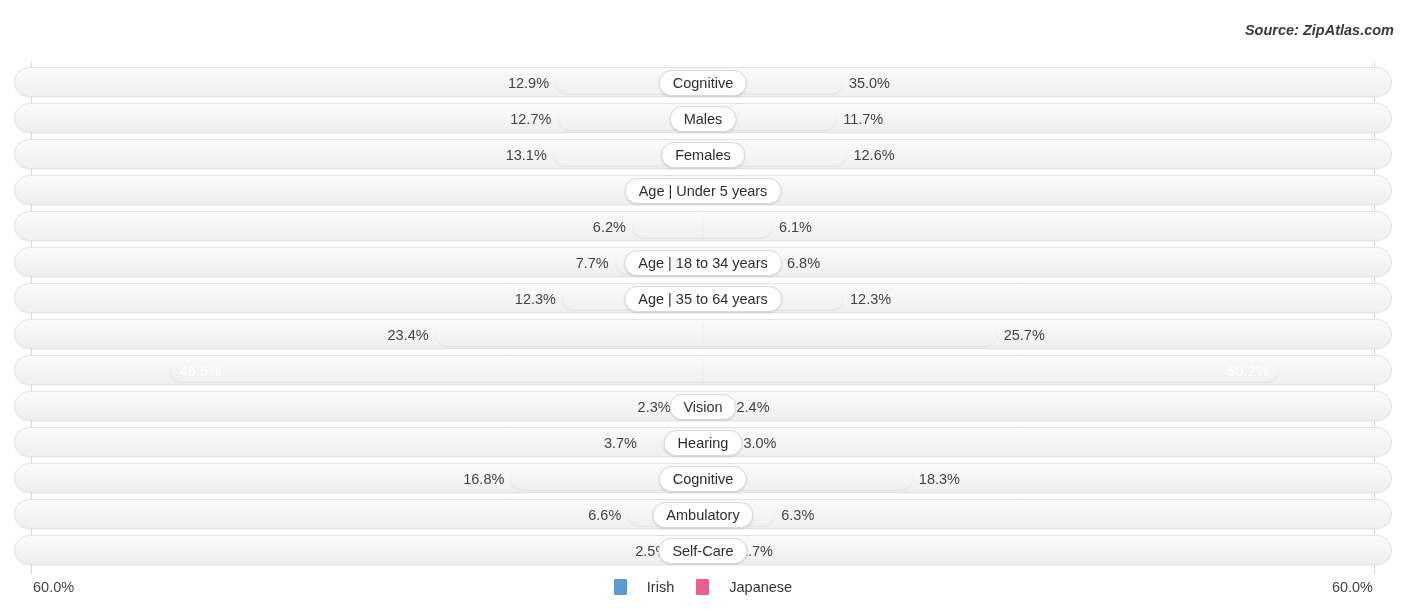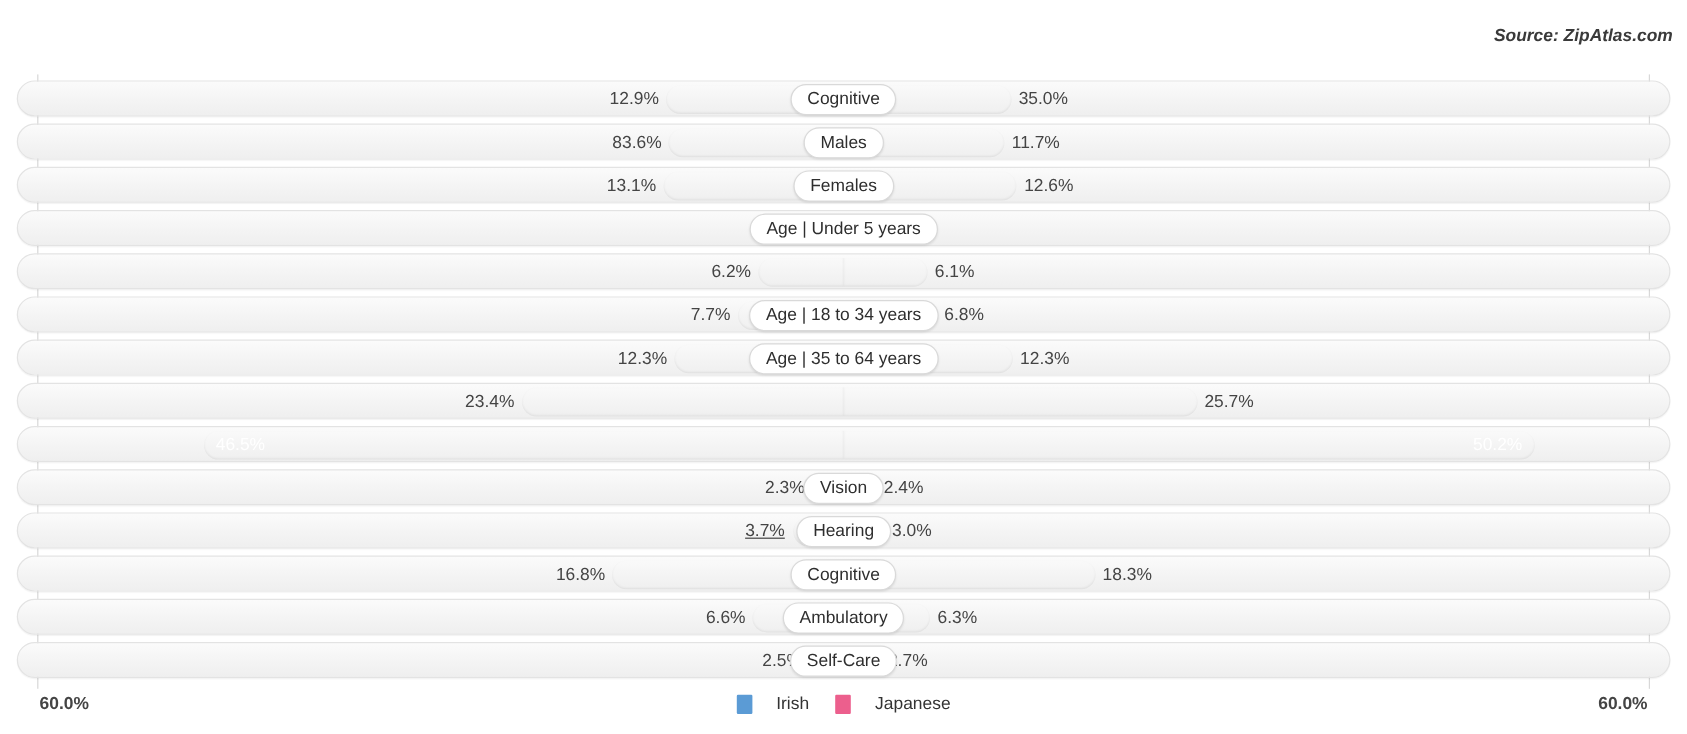--- a/index.html
+++ b/index.html
@@ -114,21 +114,20 @@
   .footer {
     position: absolute;
     left: 0; right: 0; top: 575px; height: 37px;
   }
   .axis-label {
     position: absolute;
     top: 4px;
     font-size: 14.5px;
     color: #444;
     white-space: nowrap;
-    font-weight: bold;
   }
   .axis-label.l { left: 33px; }
   .axis-label.r { right: 33px; }
 
   .legend {
     position: absolute;
     left: 0; right: 0; top: 4px;
     display: flex;
     justify-content: center;
     align-items: center;
@@ -154,21 +153,21 @@
         <div class="row" style="top: 5px;">
           <div class="bar left" style="left: 540.08px; width: 147.92px;"></div>
           <div class="bar right" style="left: 688px; width: 139.893px;"></div>
           <div class="val left" style="left: 450.08px; width: 84px;">12.9%</div>
           <div class="val right" style="left: 833.893px; width: 84px;">35.0%</div>
           <div class="pill" style="left: 688px;">Cognitive</div>
         </div>
         <div class="row" style="top: 41px;">
           <div class="bar left" style="left: 542.373px; width: 145.627px;"></div>
           <div class="bar right" style="left: 688px; width: 134.16px;"></div>
-          <div class="val left" style="left: 452.373px; width: 84px;">83.6%</div>
+          <div class="val left" style="left: 452.373px; width: 84px;">12.7%</div>
           <div class="val right" style="left: 828.16px; width: 84px;">11.7%</div>
           <div class="pill" style="left: 688px;">Males</div>
         </div>
         <div class="row" style="top: 77px;">
           <div class="bar left" style="left: 537.787px; width: 150.213px;"></div>
           <div class="bar right" style="left: 688px; width: 144.48px;"></div>
           <div class="val left" style="left: 447.787px; width: 84px;">13.1%</div>
           <div class="val right" style="left: 838.48px; width: 84px;">12.6%</div>
           <div class="pill" style="left: 688px;">Females</div>
         </div>
@@ -214,21 +213,21 @@
         <div class="row" style="top: 329px;">
           <div class="bar left" style="left: 661.627px; width: 26.3733px;"></div>
           <div class="bar right" style="left: 688px; width: 27.52px;"></div>
           <div class="val left" style="left: 571.627px; width: 84px;">2.3%</div>
           <div class="val right" style="left: 721.52px; width: 84px;">2.4%</div>
           <div class="pill" style="left: 688px;">Vision</div>
         </div>
         <div class="row" style="top: 365px;">
           <div class="bar left" style="left: 645.573px; width: 42.4267px;"></div>
           <div class="bar right" style="left: 688px; width: 34.4px;"></div>
-          <div class="val left" style="left: 555px; width: 84px; text-decoration: underline;">3.7%</div>
+          <div class="val left" style="left: 538px; width: 84px;">3.7%</div>
           <div class="val right" style="left: 728.4px; width: 84px;">3.0%</div>
           <div class="pill" style="left: 688px;">Hearing</div>
         </div>
         <div class="row" style="top: 401px;">
           <div class="bar left" style="left: 495.36px; width: 192.64px;"></div>
           <div class="bar right" style="left: 688px; width: 209.84px;"></div>
           <div class="val left" style="left: 405.36px; width: 84px;">16.8%</div>
           <div class="val right" style="left: 903.84px; width: 84px;">18.3%</div>
           <div class="pill" style="left: 688px;">Cognitive</div>
         </div>

